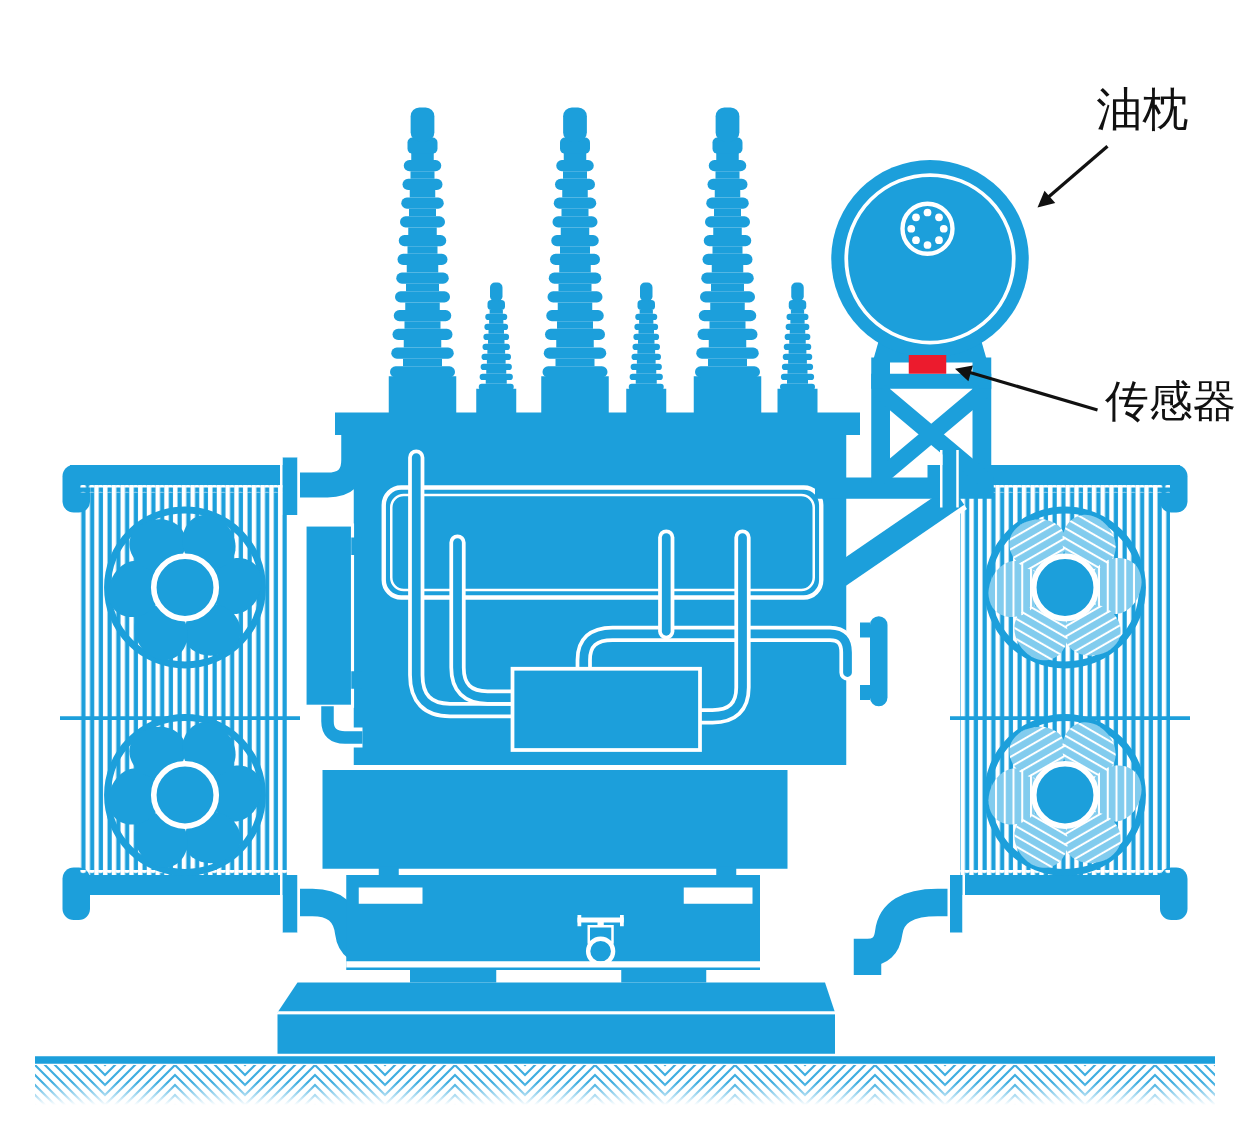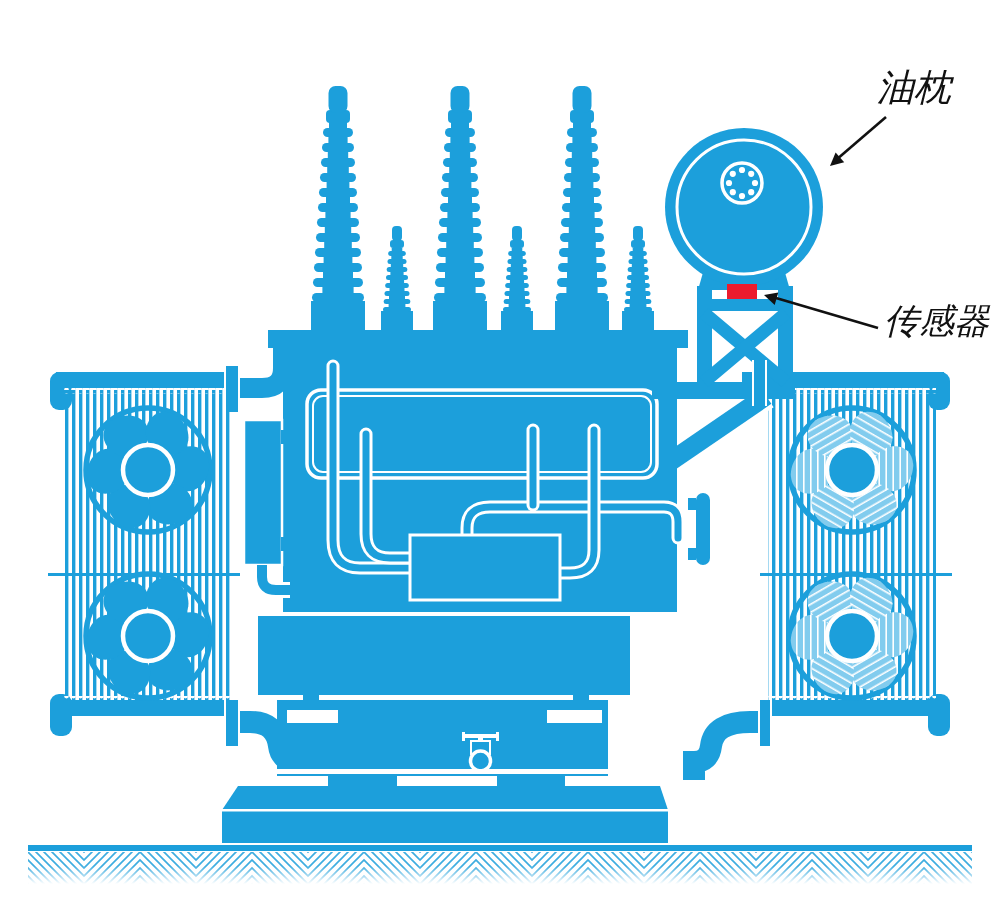--- a/index.html
+++ b/index.html
@@ -3,21 +3,21 @@
 <meta charset="utf-8">
 <style>
   :root{
     --color-primary:#1C9FDB;
     --color-light:#82CCEE;
     --color-red:#EC1B2D;
     --color-ink:#111111;
     --color-white:#ffffff;
   }
   html,body{margin:0;padding:0;background:#fff;}
-  .canvas{width:1000px;height:911px;position:relative;background:var(--color-white);overflow:hidden;font-style:italic;}
+  .canvas{width:1000px;height:911px;position:relative;background:var(--color-white);overflow:hidden;}
   svg{display:block;}
   .fp{fill:var(--color-primary);}
   .fw{fill:#fff;}
   .fr{fill:var(--color-red);}
   .sw{stroke:#fff;}
   .sp{stroke:var(--color-primary);}
   .none{fill:none;}
   .pipe-o{stroke:#fff;fill:none;}
   .pipe-i{stroke:var(--color-primary);fill:none;}
   .ink{stroke:var(--color-ink);}

